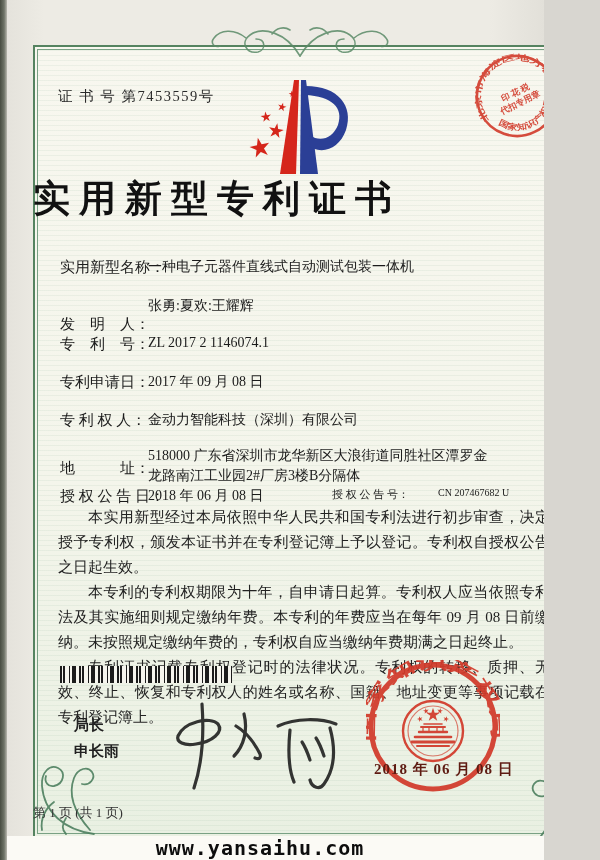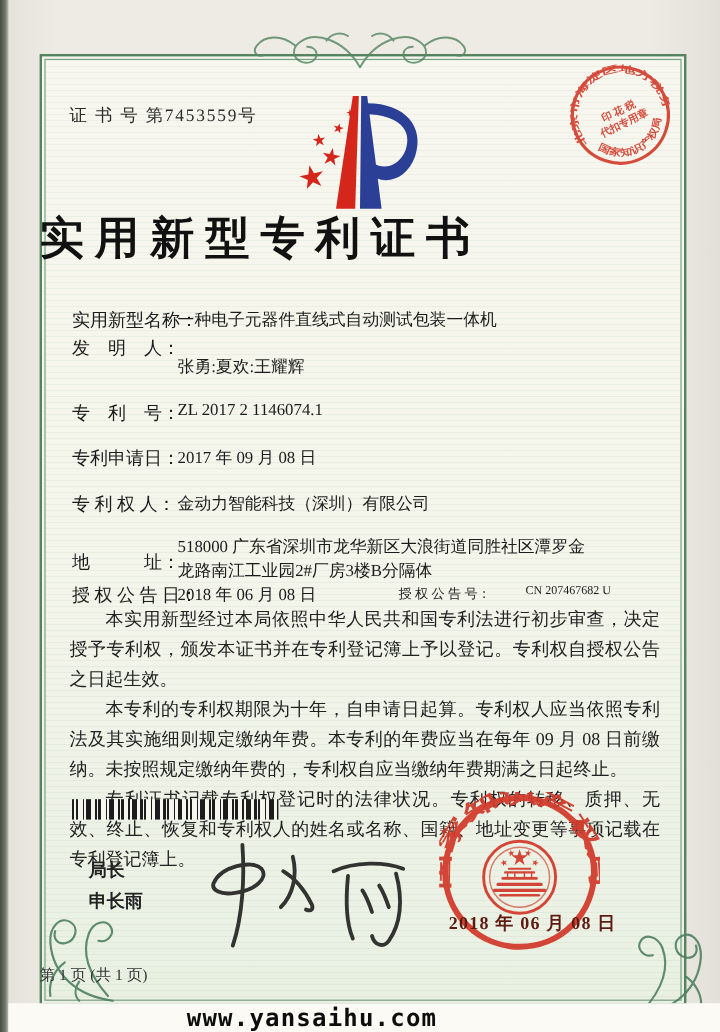--- a/index.html
+++ b/index.html
@@ -1,17 +1,17 @@
 <!DOCTYPE html>
 <html><head>
 <meta charset="utf-8">
 <style>
   html,body{margin:0;padding:0;background:#d8d6d0;}
   .scan{
-    position:relative;width:600px;height:860px;overflow:hidden;
+    position:relative;width:544px;height:860px;overflow:hidden;
     background:linear-gradient(90deg,#e3e1da 0%,#edebe4 8%,#edebe4 90%,#e2e0d9 100%);
     font-family:"Liberation Serif","DejaVu Serif",serif;color:#1d1d1d;
   }
   .edge-strip{position:absolute;left:0;top:0;width:7px;height:860px;
     background:linear-gradient(90deg,#474c41,#6f7468 60%,#b9b8af);}
   .bottom-strip{position:absolute;left:7px;top:836px;width:593px;height:24px;background:#fbfaf5;}
   .frame{position:absolute;left:33px;top:45px;width:535px;height:789px;
     border:2px solid #558360;background:linear-gradient(180deg,#f8f7ef 0%,#f4f5eb 55%,#e9f0e2 100%);}
   .frame-inner{position:absolute;left:2px;top:2px;right:2px;bottom:2px;border:1px solid #79a184;
     background:repeating-linear-gradient(180deg, rgba(125,170,140,0.10) 0px, rgba(125,170,140,0.10) 1px, transparent 1px, transparent 5px);}
@@ -112,21 +112,21 @@
         <textPath href="#taxBottomArc" startOffset="0" textLength="70" lengthAdjust="spacingAndGlyphs">国家知识产权局</textPath>
       </text>
     </g>
   </svg>
 
   <div class="t title">实用新型专利证书</div>
 
   <div class="t flabel" style="top:258px;">实用新型名称：</div>
   <div class="t fvalue" style="top:258px;">一种电子元器件直线式自动测试包装一体机</div>
 
-  <div class="t flabel" style="top:281px;">发　明　人：</div>
+  <div class="t flabel" style="top:315px;">发　明　人：</div>
   <div class="t fvalue" style="top:297px;">张勇:夏欢:王耀辉</div>
 
   <div class="t flabel" style="top:335px;">专　利　号：</div>
   <div class="t fvalue" style="top:335px;">ZL 2017 2 1146074.1</div>
 
   <div class="t flabel" style="top:373px;">专利申请日：</div>
   <div class="t fvalue" style="top:373px;">2017 年 09 月 08 日</div>
 
   <div class="t flabel" style="top:411px;">专 利 权 人：</div>
   <div class="t fvalue" style="top:411px;">金动力智能科技（深圳）有限公司</div>

